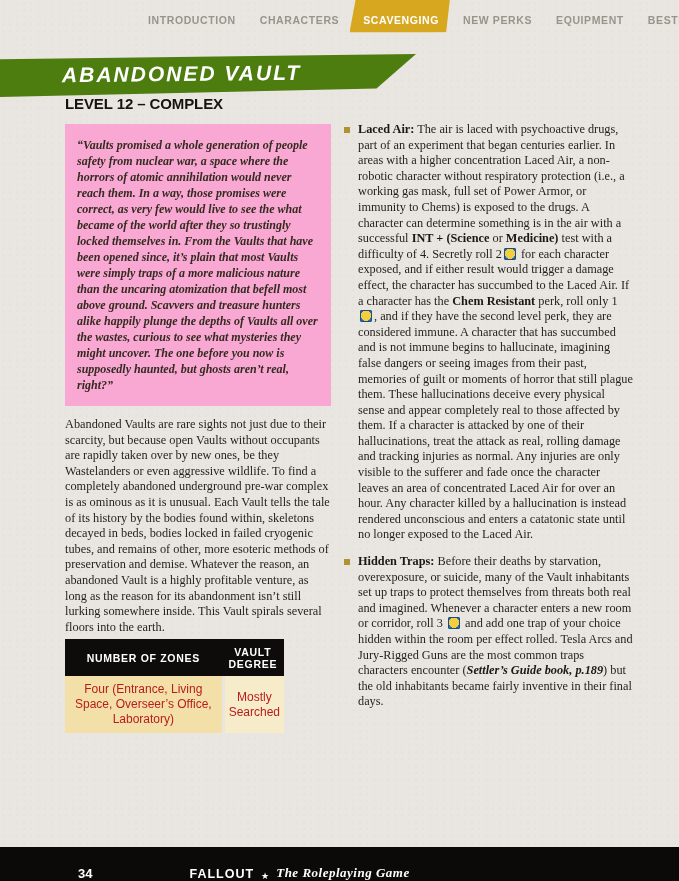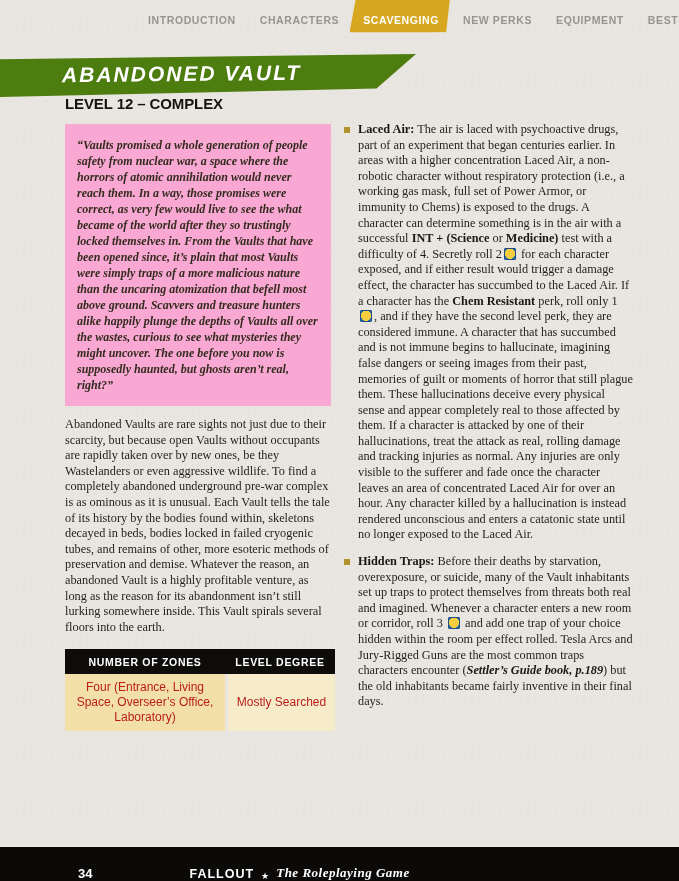--- a/index.html
+++ b/index.html
@@ -55,21 +55,21 @@
   .col-left h2{ margin-bottom:12px; }
   .col-right h2{ margin-bottom:10px; }
   .quote-box{ background:#f9a8d4; padding:13px 12px; margin-bottom:11px; }
   .quote-box p{
     font-style:italic; font-weight:bold;
     font-size:12px; line-height:16px; color:#332b1d;
   }
   .body-text{ font-size:12.3px; line-height:15.6px; color:#221e18; }
   .body-text b{ color:#1b1712; }
   
-  .zones-table{ border-collapse:separate; border-spacing:0; width:270px; margin-top:14px; }
+  .zones-table{ border-collapse:separate; border-spacing:0; width:219px; margin-top:4px; }
   .zones-table th{
     background:#0d0c0a; color:#ffffff;
     font-family:"Liberation Sans", sans-serif;
     font-size:10.5px; font-weight:bold; letter-spacing:0.7px;
     padding:7px 2px 6px; text-align:center;
   }
   .zones-table td{
     font-family:"Liberation Sans", sans-serif;
     font-size:12px; line-height:15px; text-align:center;
     vertical-align:middle; color:#b91c1c; padding:6px 4px;
@@ -126,21 +126,21 @@
 <section class="col-left">
   <h2>LEVEL 12 – COMPLEX</h2>
   <div class="quote-box">
     <p>“Vaults promised a whole generation of people safety from nuclear war, a space where the horrors of atomic annihilation would never reach them. In a way, those promises were correct, as very few would live to see the what became of the world after they so trustingly locked themselves in. From the Vaults that have been opened since, it’s plain that most Vaults were simply traps of a more malicious nature than the uncaring atomization that befell most above ground. Scavvers and treasure hunters alike happily plunge the depths of Vaults all over the wastes, curious to see what mysteries they might uncover. The one before you now is supposedly haunted, but ghosts aren’t real, right?”</p>
   </div>
   <p class="body-text">Abandoned Vaults are rare sights not just due to their scarcity, but because open Vaults without occupants are rapidly taken over by new ones, be they Wastelanders or even aggressive wildlife. To find a completely abandoned underground pre-war complex is as ominous as it is unusual. Each Vault tells the tale of its history by the bodies found within, skeletons decayed in beds, bodies locked in failed cryogenic tubes, and remains of other, more esoteric methods of preservation and demise. Whatever the reason, an abandoned Vault is a highly profitable venture, as long as the reason for its abandonment isn’t still lurking somewhere inside. This Vault spirals several floors into the earth.</p>
   <table class="zones-table">
     <thead>
       <tr>
         <th>NUMBER OF ZONES</th>
-        <th>LEVEL DEGREE</th>
+        <th>VAULT DEGREE</th>
       </tr>
     </thead>
     <tbody>
       <tr>
         <td class="cell-a">Four (Entrance, Living Space, Overseer’s Office, Laboratory)</td>
         <td class="cell-b">Mostly Searched</td>
       </tr>
     </tbody>
   </table>
 </section>

